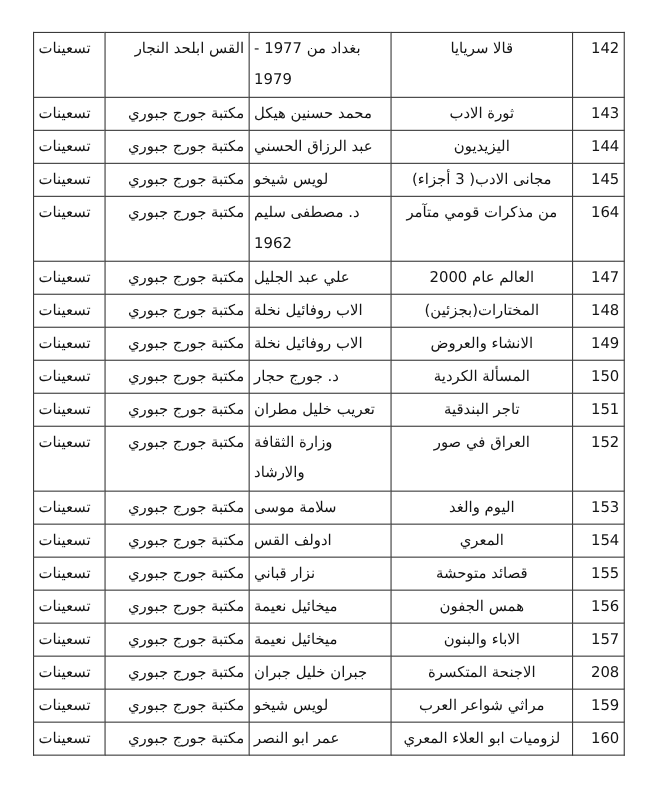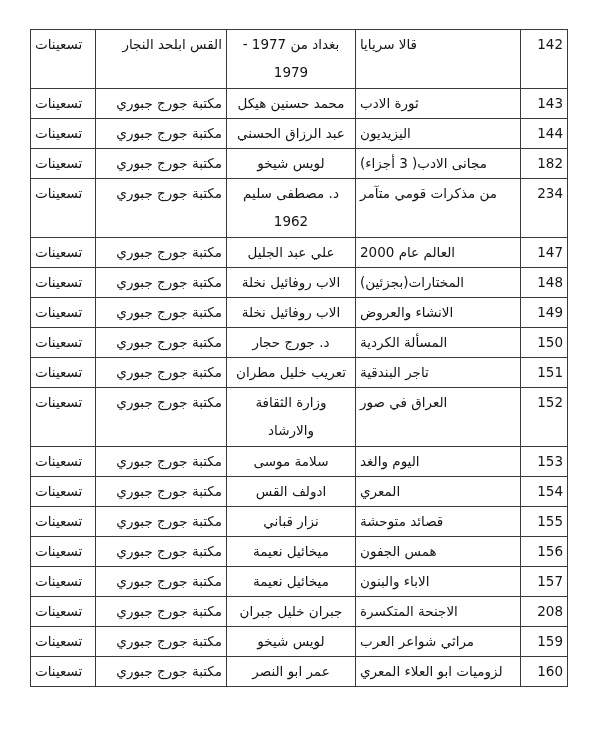--- a/index.html
+++ b/index.html
@@ -30,22 +30,22 @@
     font-size: 13.5px;
     color: #141414;
     line-height: 28px;
     white-space: pre-line;
     padding: 0 4px;
     overflow: hidden;
   }
   tr.row { height: 30px; }
   tr.row.tall { height: 59px; }
   td.c-number   { font-size: 15px; padding: 0 2px; }
-  td.c-title    { text-align: left; padding-right: 6px; padding-left: 10px; }
-  td.c-author   { text-align: center; padding-right: 5px; margin-left: 48px; }
+  td.c-title    { text-align: center; padding-right: 6px; padding-left: 10px; }
+  td.c-author   { text-align: left; padding-right: 5px; margin-left: 48px; }
   td.c-publisher{ text-align: right; padding-right: 5px; margin-top: 20px; }
   td.c-decade   { text-align: left; }
 </style>
 </head>
 <body>
 
 <div class="page">
   <table class="books">
     <colgroup>
       <col style="width:47px">
@@ -71,28 +71,28 @@
     <td class="c-decade">تسعينات</td>
   </tr>
         <tr class="row">
     <td class="c-number">144</td>
     <td class="c-title">اليزيديون</td>
     <td class="c-author">عبد الرزاق الحسني</td>
     <td class="c-publisher">مكتبة جورج جبوري</td>
     <td class="c-decade">تسعينات</td>
   </tr>
         <tr class="row">
-    <td class="c-number">182</td>
+    <td class="c-number">145</td>
     <td class="c-title">مجانى الادب( 3 أجزاء)</td>
     <td class="c-author">لويس شيخو</td>
     <td class="c-publisher">مكتبة جورج جبوري</td>
     <td class="c-decade">تسعينات</td>
   </tr>
         <tr class="row tall">
-    <td class="c-number">234</td>
+    <td class="c-number">164</td>
     <td class="c-title">من مذكرات قومي متآمر</td>
     <td class="c-author">د. مصطفى سليم
 1962</td>
     <td class="c-publisher">مكتبة جورج جبوري</td>
     <td class="c-decade">تسعينات</td>
   </tr>
         <tr class="row">
     <td class="c-number">147</td>
     <td class="c-title">العالم عام 2000</td>
     <td class="c-author">علي عبد الجليل</td>

